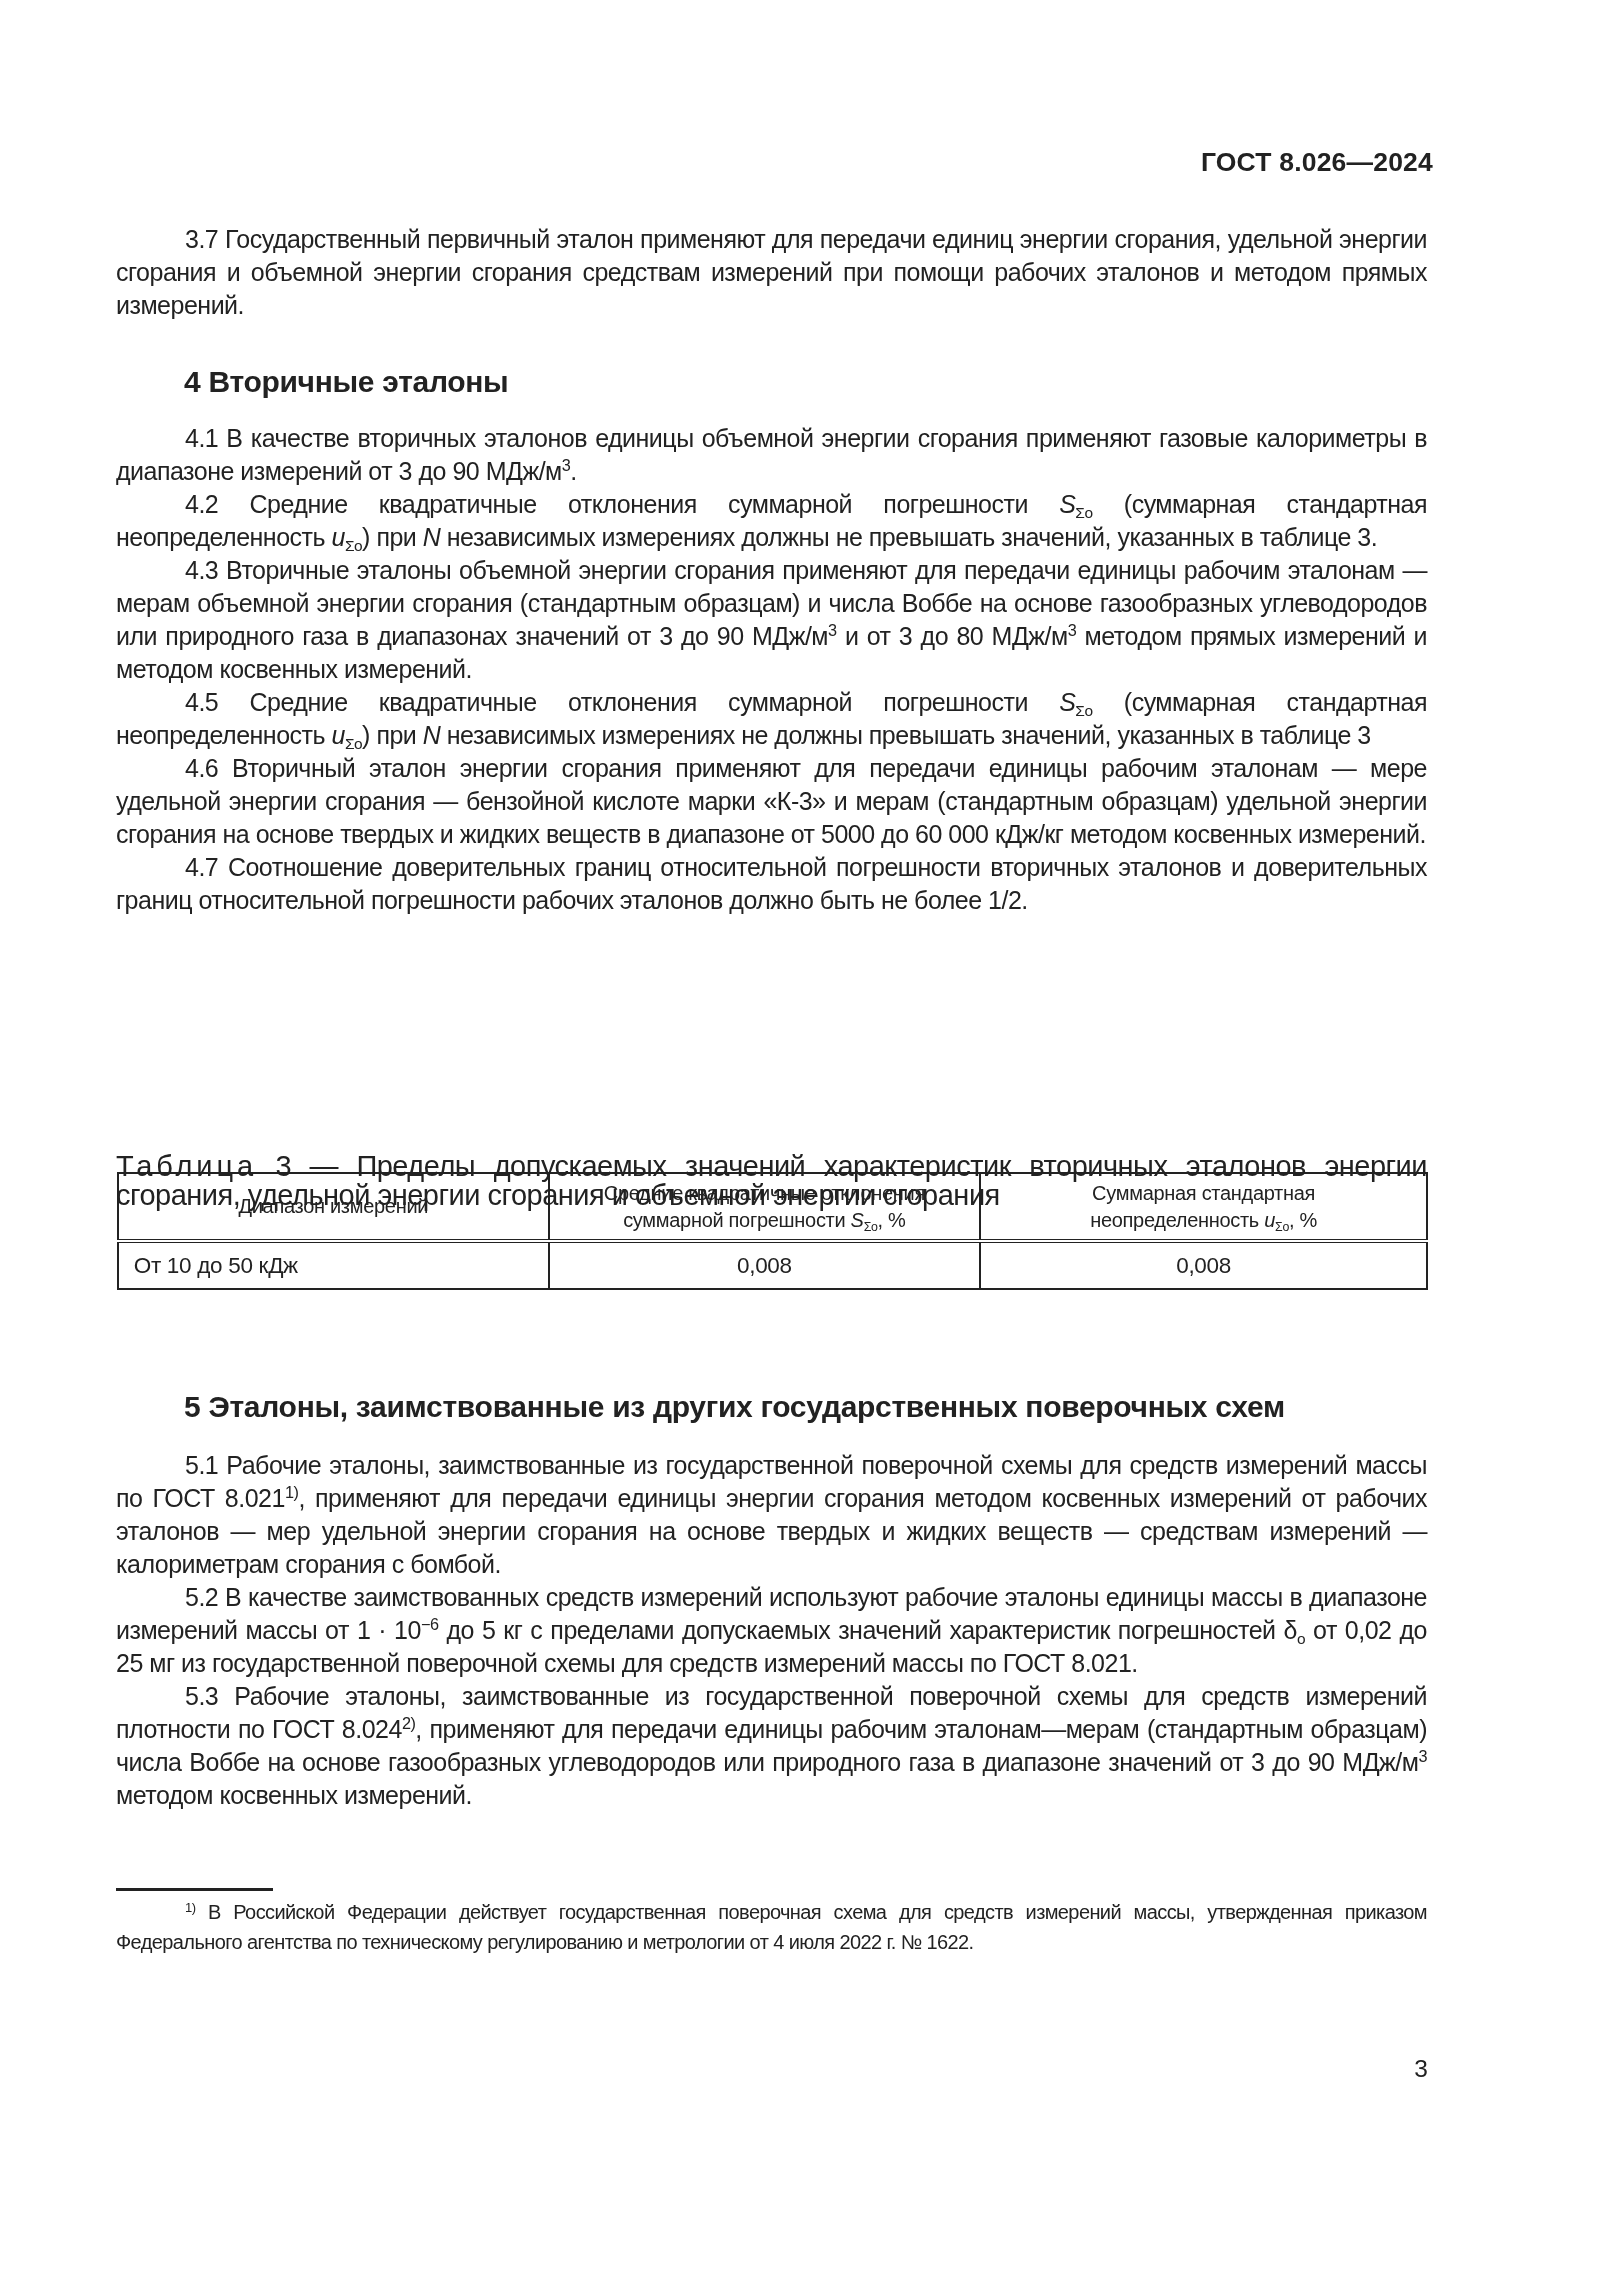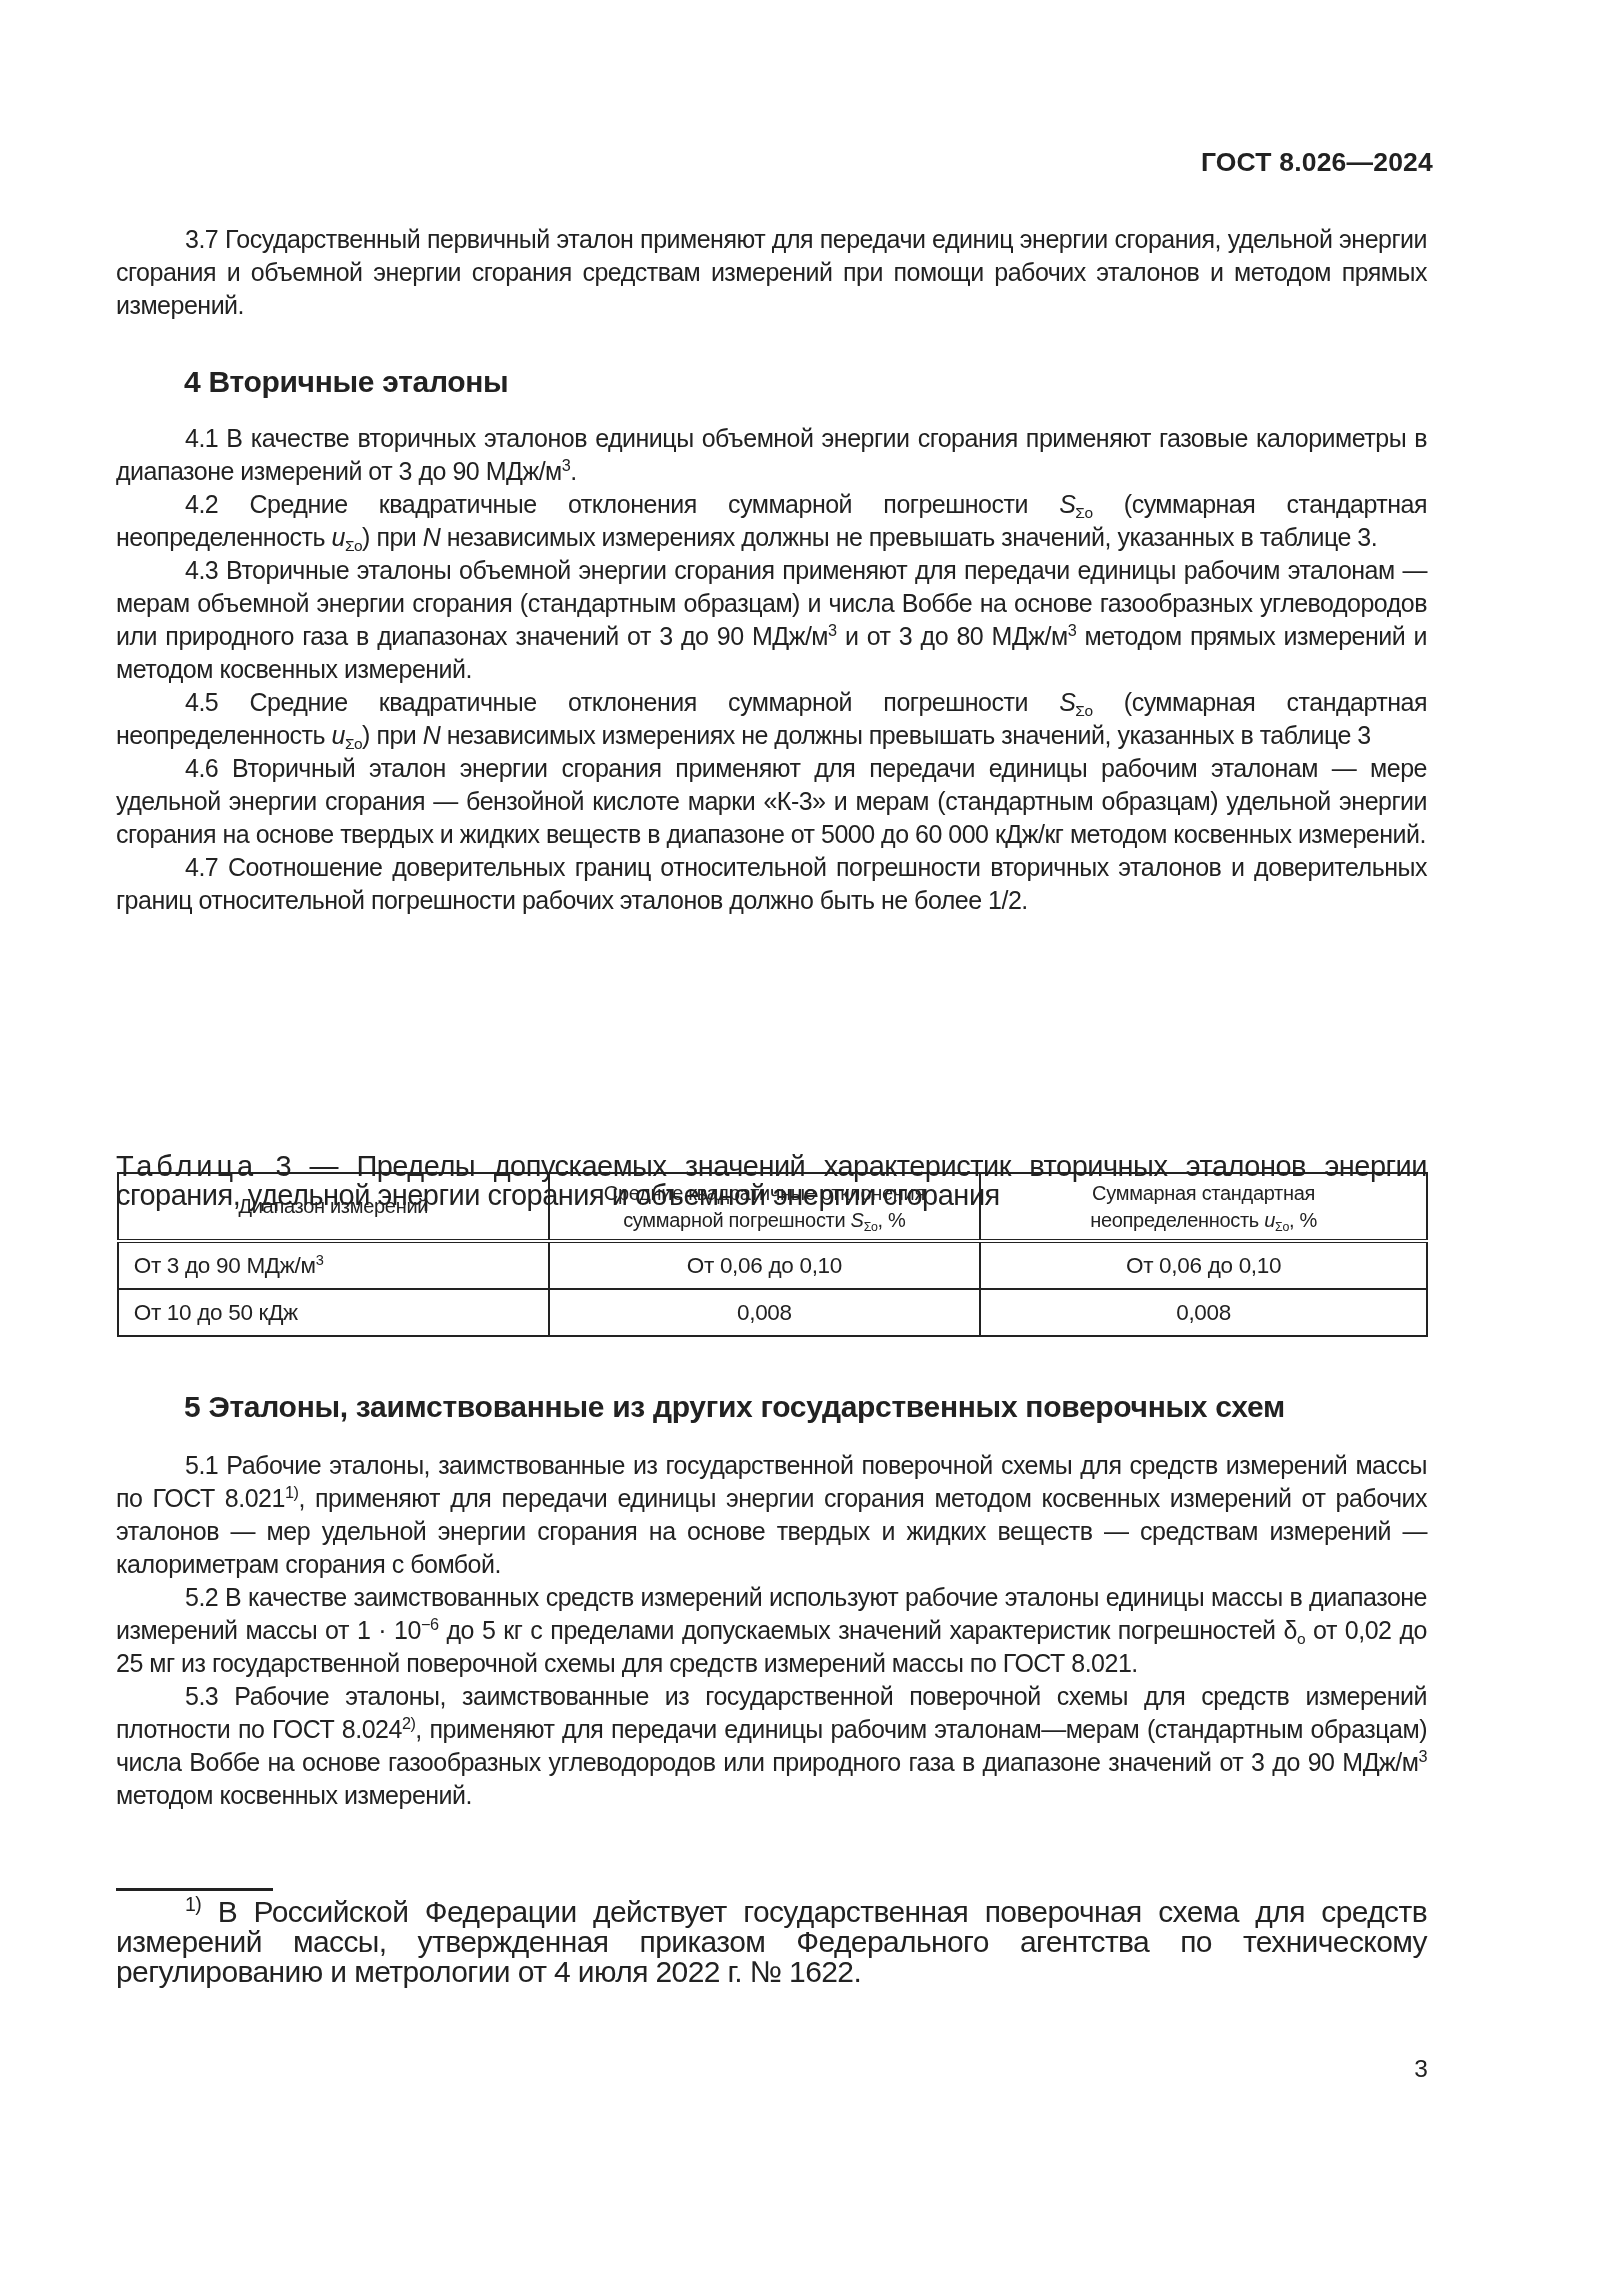--- a/index.html
+++ b/index.html
@@ -13,21 +13,21 @@
   .spaced { letter-spacing: 3.9px; }
   sup { font-size: 65%; line-height: 0; vertical-align: 0.55em; }
   sub { font-size: 62%; line-height: 0; vertical-align: -0.35em; }
   i { font-style: italic; }
   table.t { position: absolute; left: 117px; top: 1172px; width: 1311px; border-collapse: collapse; font-size: 22.5px; letter-spacing: -0.3px; }
   table.t td { border: 2.9px solid #222; text-align: center; padding: 0 9.8px; }
   table.t tr.head td { height: 65px; font-size: 20px; line-height: 26.5px; border-bottom: 4.9px double #222; }
   table.t tr.row td { height: 45px; }
   table.t td.left { text-align: left; padding-left: 14.7px; }
   .fnrule { position: absolute; left: 116px; top: 1888px; width: 157px; height: 2.9px; background: #222; }
-  .fn { font-size: 30px; line-height: 30px; letter-spacing: -0.6px; text-align: justify; text-indent: 69px; margin: 0 0 7.8px 0; }
+  .fn { font-size: 20px; line-height: 30px; letter-spacing: -0.6px; text-align: justify; text-indent: 69px; margin: 0 0 7.8px 0; }
   .pagenum { position: absolute; right: 193px; top: 2055px; font-size: 24.5px; }
 </style>
 </head>
 <body>
 
 <div class="hdr">ГОСТ 8.026—2024</div>
 
 <div class="block" style="top:223px;">
   <p class="p">3.7 Государственный первичный эталон применяют для передачи единиц энергии сгорания, удельной энергии сгорания и объемной энергии сгорания средствам измерений при помощи рабочих эталонов и методом прямых измерений.</p>
 </div>
@@ -46,25 +46,20 @@
 <div class="block caption" style="top:1106px;"><span class="spaced">Таблица</span><span> 3 — Пределы допускаемых значений характеристик вторичных эталонов энергии сгорания, удельной энергии сгорания и объемной энергии сгорания</span></div>
 
 <table class="t">
   <tbody>
       <tr class="head">
     <td style="width:409px;border-radius:7px;">Диапазон измерений</td>
     <td style="width:410px;"><span>Средние квадратичные отклонения</span><br><span>суммарной погрешности </span><i>S</i><sub>Σо</sub><span>, %</span></td>
     <td><span>Суммарная стандартная</span><br><span>неопределенность </span><i>u</i><sub>Σо</sub><span>, %</span></td>
   </tr>
   <tr class="row">
-    <td class="left"><span>От 3 до 90 МДж/м</span><sup>3</sup></td>
-    <td>От 0,06 до 0,10</td>
-    <td>От 0,06 до 0,10</td>
-  </tr>
-  <tr class="row">
     <td class="left">От 10 до 50 кДж</td>
     <td>0,008</td>
     <td>0,008</td>
   </tr>
 </tbody>
   </table>
 
 <div class="h1" style="top:1390px;">5 Эталоны, заимствованные из других государственных поверочных схем</div>
 
 <div class="block" style="top:1449px;">

